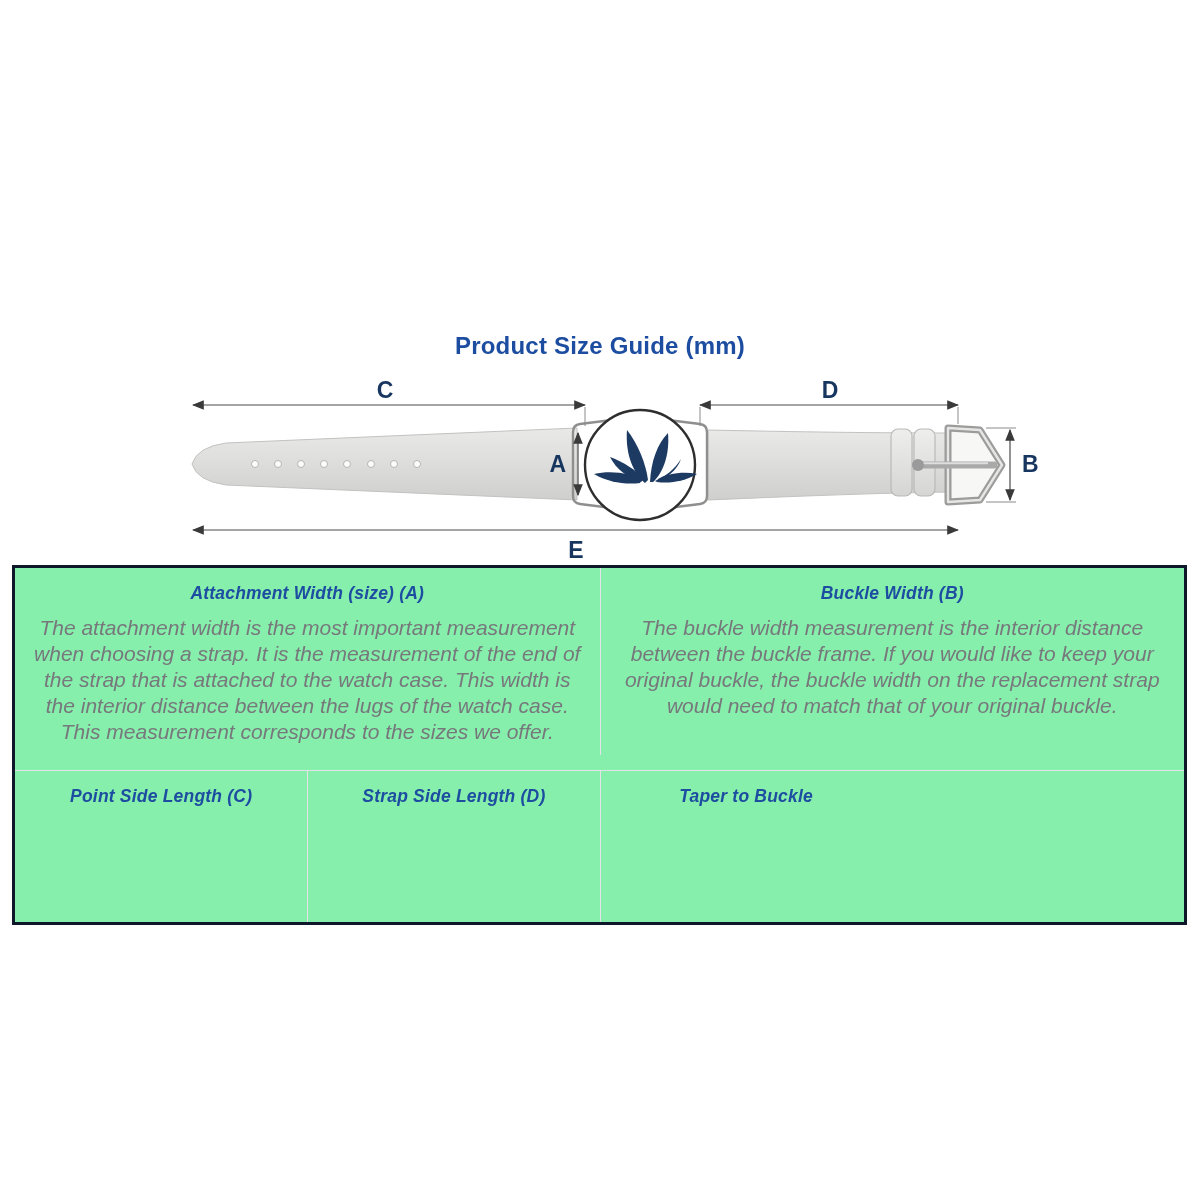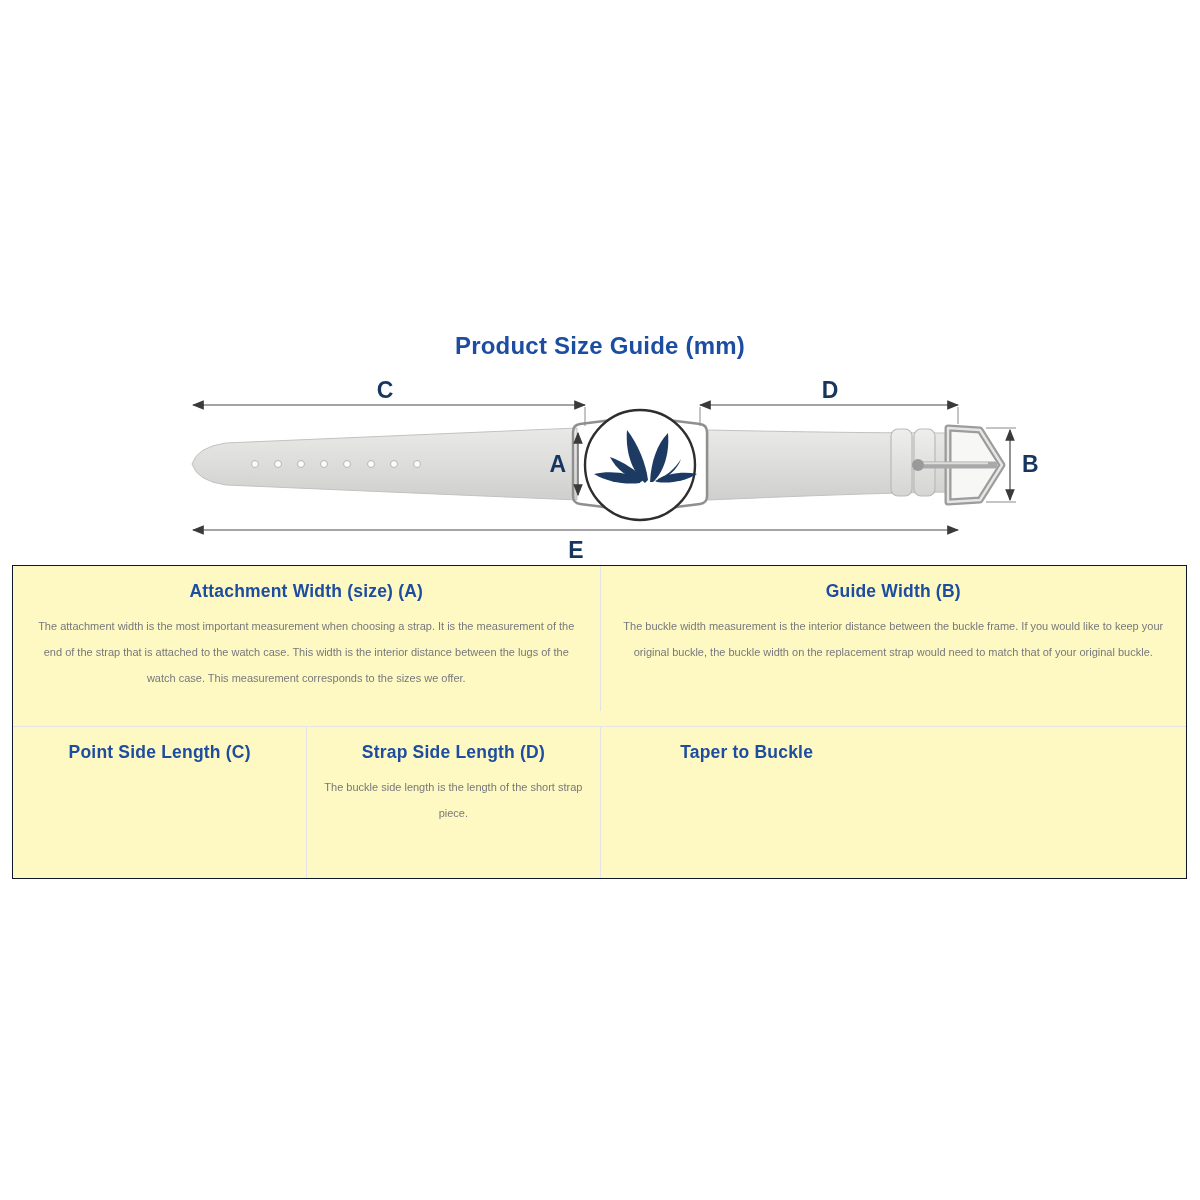--- a/index.html
+++ b/index.html
@@ -12,35 +12,35 @@
     font-size:24px;font-weight:bold;color:#1d4da0;margin:0;letter-spacing:.2px;
   }
   .diagram{position:absolute;top:370px;left:0;width:1200px;height:230px;}
   .diagram svg{display:block;}
   .dim-label{font-family:"Liberation Sans",sans-serif;font-size:23px;font-weight:bold;fill:#17365f;}
   .dim-line{stroke:#4a4a4a;stroke-width:1.2;fill:none;}
   .witness{stroke:#8a8a8a;stroke-width:1;fill:none;}
 
   .size-table{
     position:absolute;left:12px;top:565px;width:1175px;
-    border:1px solid #0f172a;box-sizing:border-box;background:#fef9c3;
+    border:3px solid #0f172a;box-sizing:border-box;background:#86efac;font-style:italic;
   }
   .row{display:grid;}
   .row-top{grid-template-columns:1fr 1fr;min-height:145px;}
   .row-bottom{grid-template-columns:1fr 1fr 1fr 1fr;min-height:151px;border-top:1px solid #e4e4e8;margin-top:15px;}
   .cell{
     border-left:1px solid #e4e4e8;text-align:center;
     padding:13px 16px 10px;box-sizing:border-box;
   }
   .cell:first-child{border-left:none;}
   .cell h2{
     font-size:17.5px;font-weight:bold;color:#1d4da0;margin:2px 0 11px;letter-spacing:.2px;
   }
   .cell p{
-    font-size:11px;line-height:26px;color:#77787c;margin:0 auto;
+    font-size:21px;line-height:26px;color:#77787c;margin:0 auto;
   }
   .row-top .cell p{max-width:560px;}
   .row-bottom .cell{padding:13px 12px 10px;}
   .row-bottom .cell p{max-width:272px;}
 </style>
 </head>
 <body>
 
 <div class="page">
 
@@ -128,31 +128,30 @@
     </svg>
   </div>
 
   <div class="size-table">
     <div class="row row-top">
       <div class="cell">
         <h2>Attachment Width (size) (A)</h2>
         <p>The attachment width is the most important measurement when choosing a strap. It is the measurement of the end of the strap that is attached to the watch case. This width is the interior distance between the lugs of the watch case. This measurement corresponds to the sizes we offer.</p>
       </div>
       <div class="cell">
-        <h2>Guide Width (B)</h2>
+        <h2>Buckle Width (B)</h2>
         <p>The buckle width measurement is the interior distance between the buckle frame. If you would like to keep your original buckle, the buckle width on the replacement strap would need to match that of your original buckle.</p>
       </div>
     </div>
     <div class="row row-bottom">
       <div class="cell">
         <h2>Point Side Length (C)</h2>
       </div>
       <div class="cell">
         <h2>Strap Side Length (D)</h2>
-        <p>The buckle side length is the length of the short strap piece.</p>
       </div>
       <div class="cell">
         <h2>Taper to Buckle</h2>
       </div>
     </div>
   </div>
 
 </div>
 
 </body></html>

